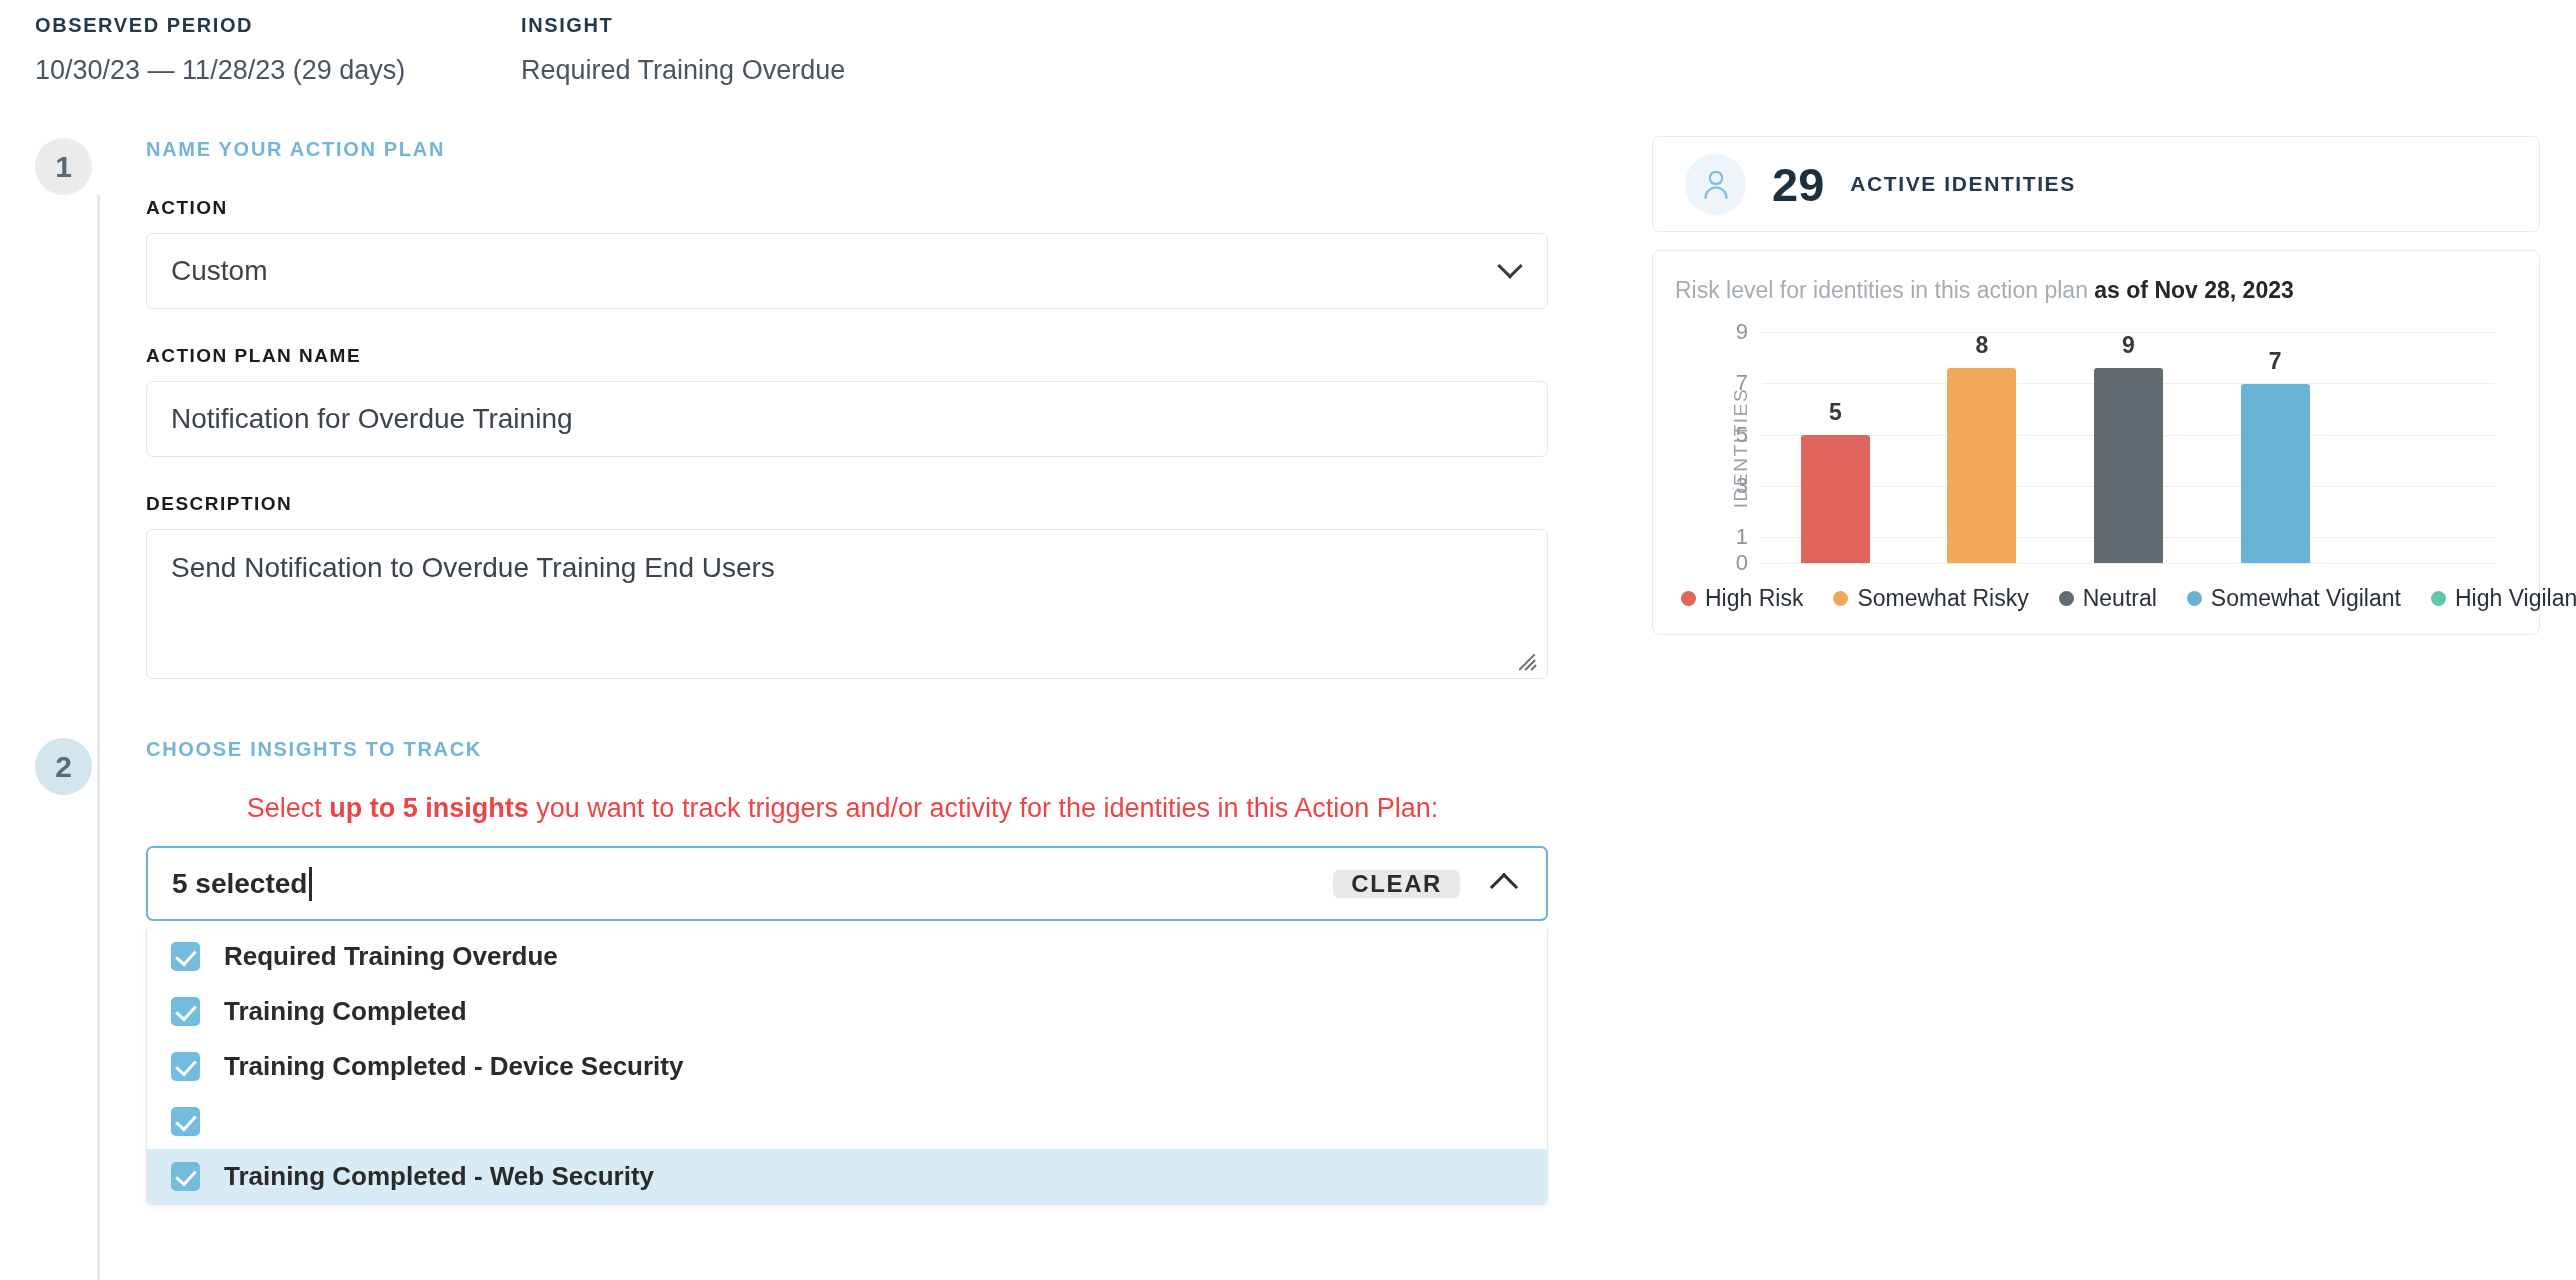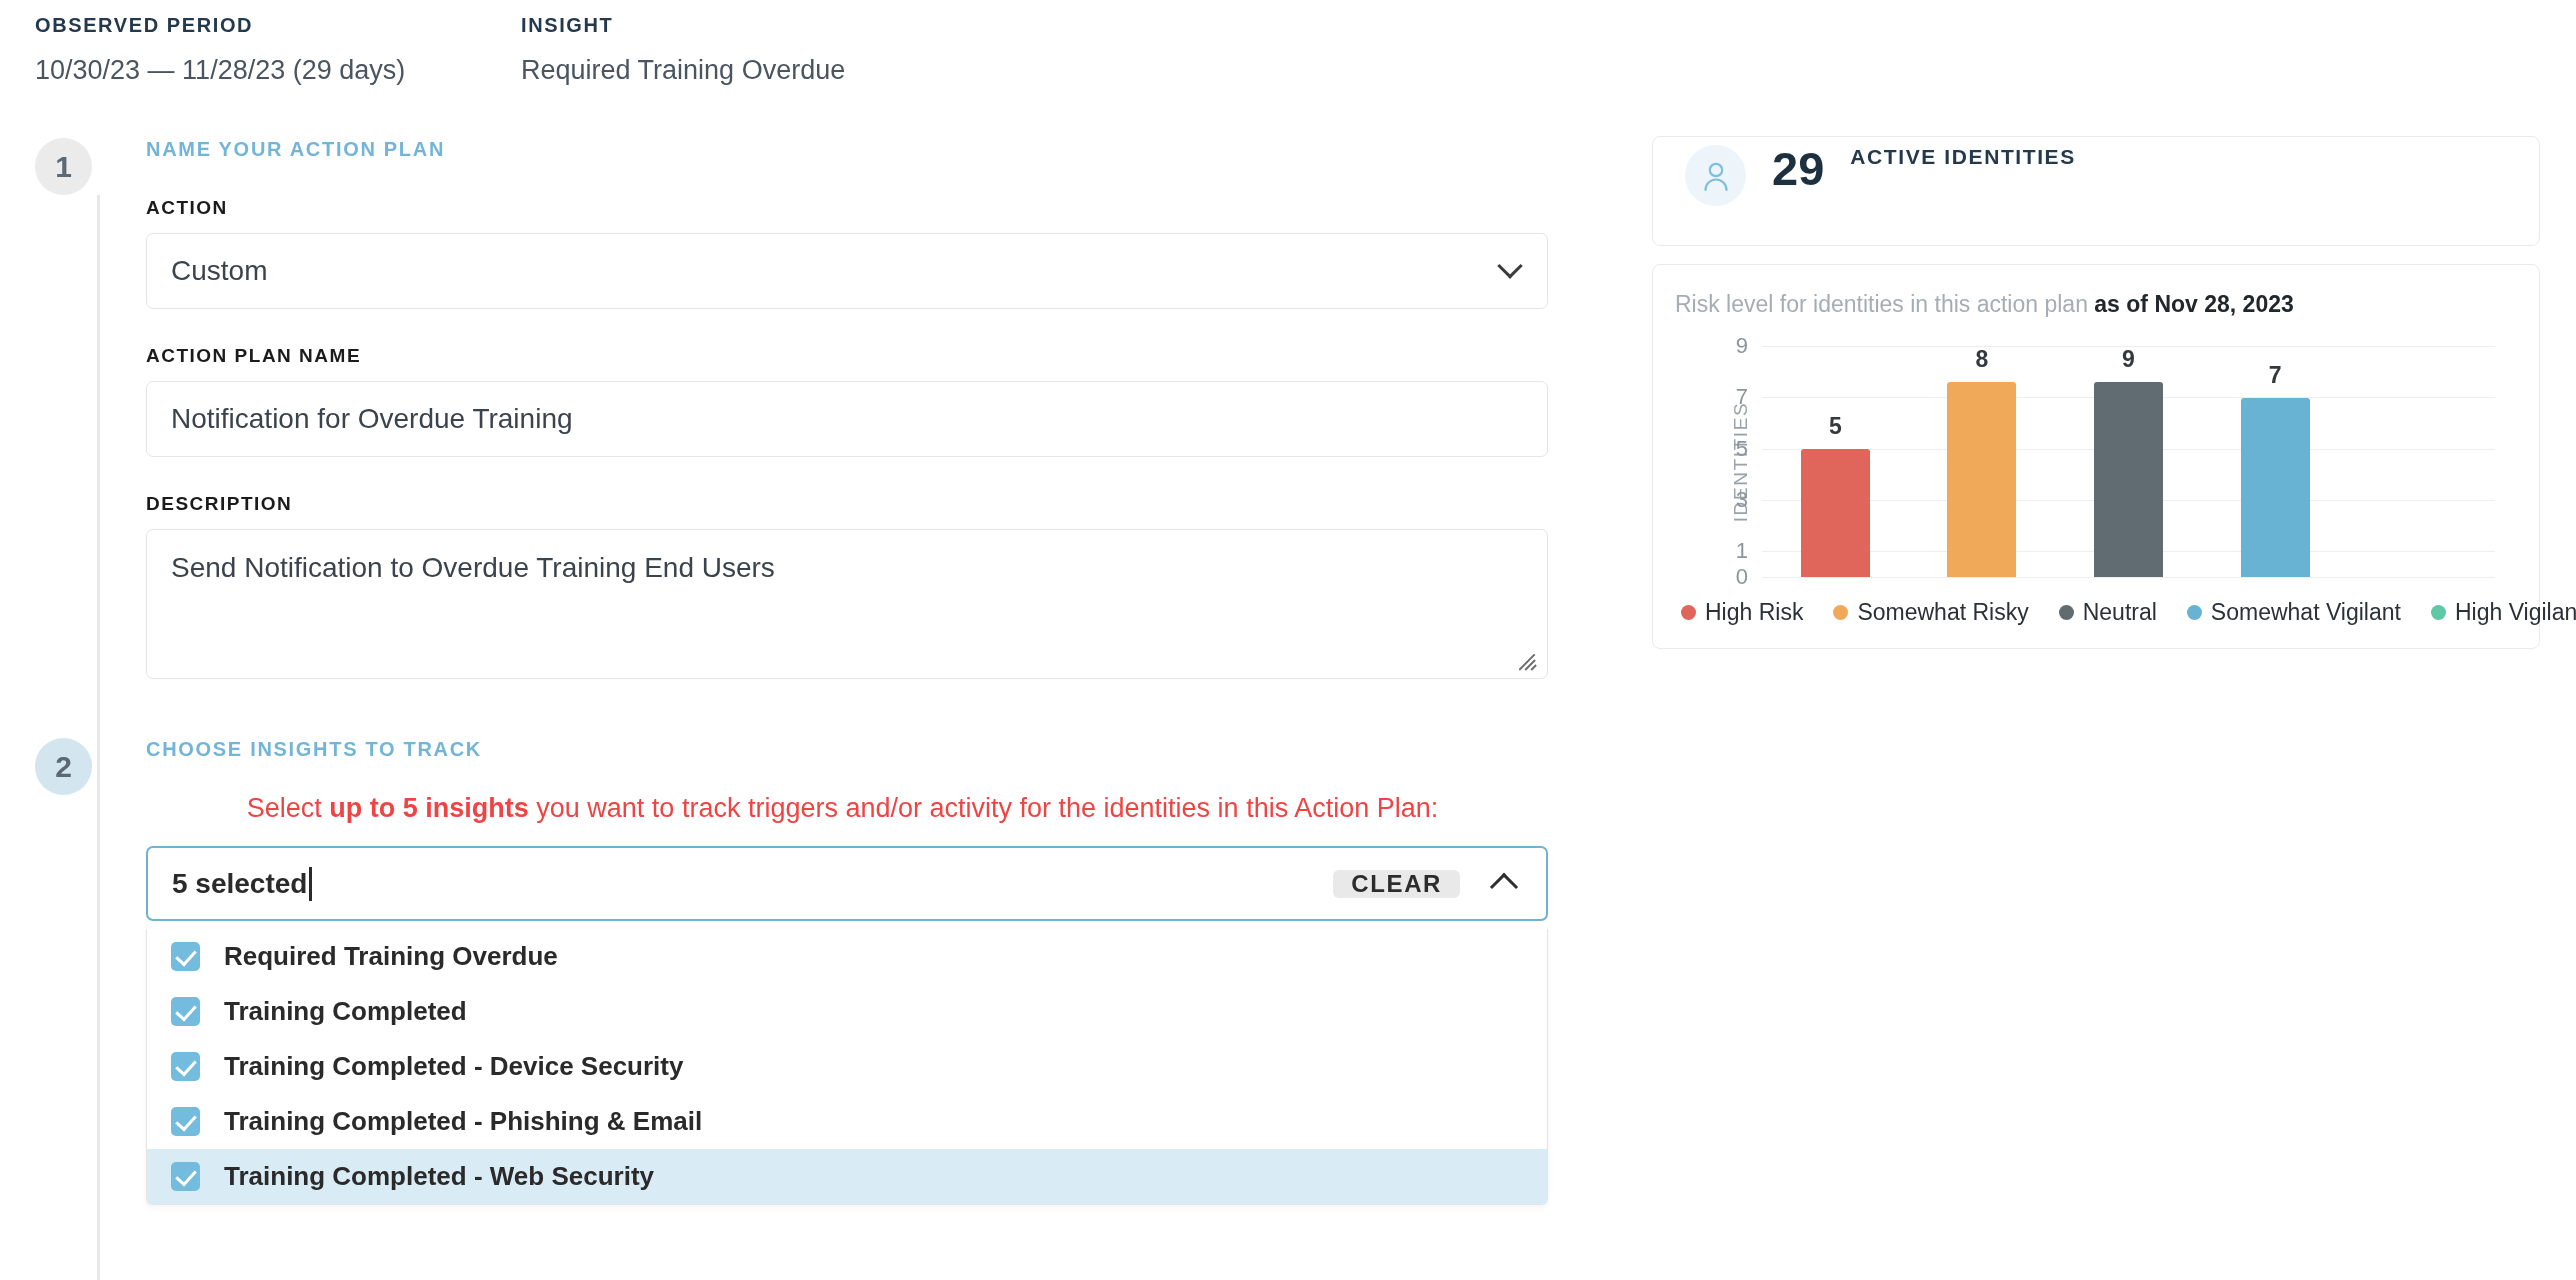--- a/index.html
+++ b/index.html
@@ -123,21 +123,21 @@
     border-right:3.4px solid #fff; border-bottom:3.4px solid #fff;
     transform: rotate(42deg);
   }
   .ms-label { font-size:26px; font-weight:700; color:#2a2a2a; white-space:nowrap; }
 
   
   .right-panel { position:absolute; top:136px; left:1652px; width:888px; }
   .card {
     background:#fff; border:1px solid #e8eaec; border-radius:8px;
   }
-  .card.identities { height:110px; display:flex; align-items:flex-start; padding:8px 32px; }
+  .card.identities { height:96px; display:flex; align-items:center; padding:8px 32px; }
   .avatar-circle {
     width:61px; height:61px; border-radius:50%; background:#edf5fa;
     display:flex; align-items:center; justify-content:center; flex:none;
   }
   .identities-count {
     font-size:47px; font-weight:700; color:#1d3040; margin-left:26px; line-height:1;
   }
   .identities-label {
     font-size:21px; font-weight:700; letter-spacing:1.6px; color:#24394b;
     margin-left:26px; text-transform:uppercase;
@@ -262,21 +262,20 @@
             <div class="ms-option">
               <span class="ms-checkbox"></span>
               <span class="ms-label">Training Completed</span>
             </div>
             <div class="ms-option">
               <span class="ms-checkbox"></span>
               <span class="ms-label">Training Completed - Device Security</span>
             </div>
             <div class="ms-option">
               <span class="ms-checkbox"></span>
-              <span class="ms-label">Training Completed - Phishing &amp; Email</span>
             </div>
             <div class="ms-option highlight">
               <span class="ms-checkbox"></span>
               <span class="ms-label">Training Completed - Web Security</span>
             </div>
           </div>
       </div>
     </div>
   </div>
 </div>

